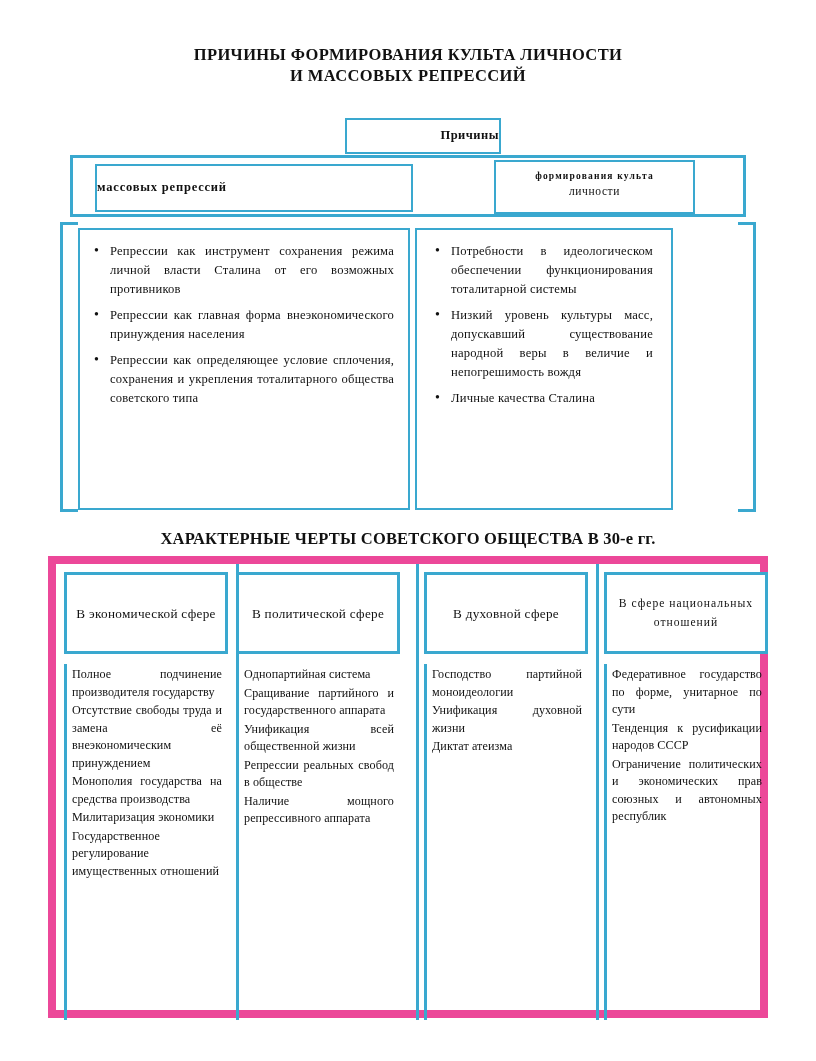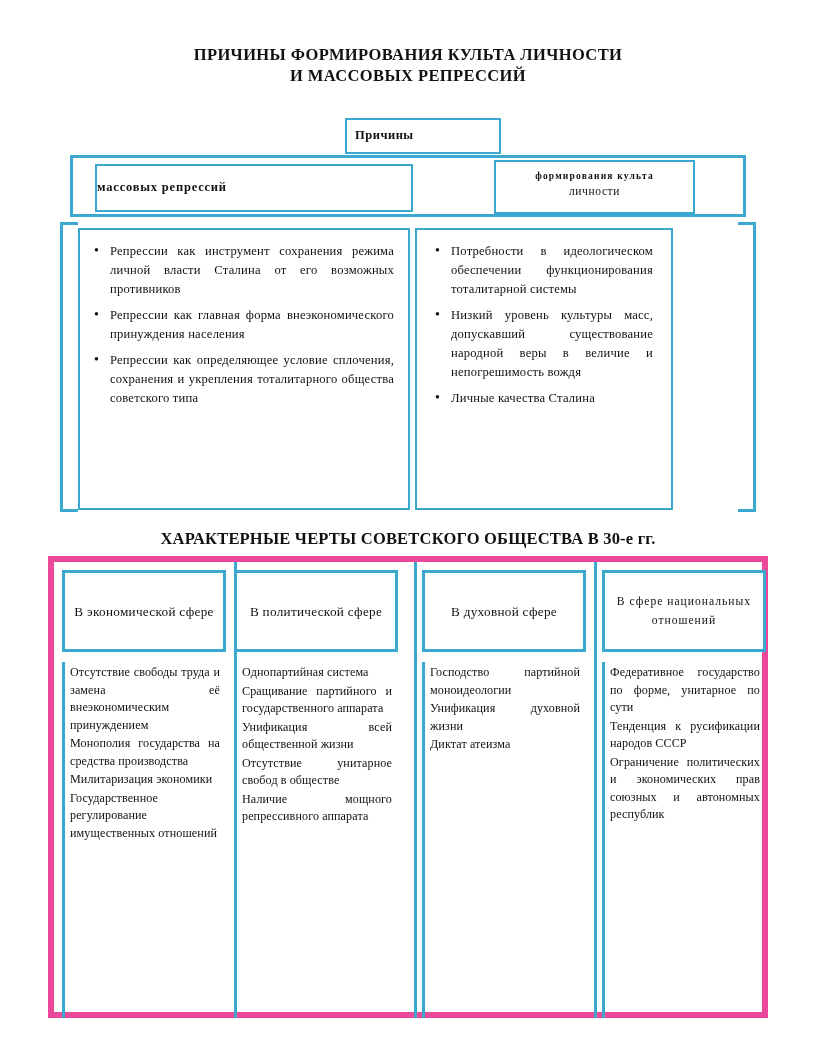--- a/index.html
+++ b/index.html
@@ -58,21 +58,21 @@
 
   .causes-head {
     left: 345px;
     top: 118px;
     width: 156px;
     height: 36px;
     z-index: 5;
   }
   .causes-head .lbl {
     display: block;
-    text-align: left;
+    text-align: right;
     font-size: 12.5px;
     font-weight: bold;
     padding-top: 8px;
     letter-spacing: 0.5px;
     margin-left: 8px;
   }
 
   .bar-wrap {
     left: 70px;
     top: 155px;
@@ -168,21 +168,21 @@
   .content-right ul.bullets { padding-left: 34px; padding-right: 18px; }
 
   
   .grid-outer {
     position: absolute;
     left: 48px;
     top: 556px;
     width: 720px;
     height: 462px;
     box-sizing: border-box;
-    border: 6px solid #ec4899;
+    border: 8px solid #ec4899;
   }
   .col {
     position: absolute;
     top: 0;
     width: 180px;
     height: 456px;
     box-sizing: border-box;
   }
   .col.c0 { left: 0; }
   .col.c1 { left: 172px; }
@@ -302,39 +302,40 @@
     <div class="col-sep" style="left:360px"></div>
     <div class="col-sep" style="left:540px"></div>
 
     <div class="col c0">
       <div class="hdr">
         <span class="htxt">В экономической сфере</span>
       </div>
       <div class="cell-rule"></div>
       <div class="cell-body">
         <ul>
+          <li>Полное подчинение производителя государству</li>
           <li>Отсутствие свободы труда и замена её внеэкономическим принуждением</li>
           <li>Монополия государства на средства производства</li>
           <li>Милитаризация экономики</li>
           <li>Государственное регулирование имущественных отношений</li>
         </ul>
       </div>
     </div>
 
     <div class="col c1">
       <div class="hdr">
         <span class="htxt">В политической сфере</span>
       </div>
       <div class="cell-rule"></div>
       <div class="cell-body">
         <ul>
           <li>Однопартийная система</li>
           <li>Сращивание партийного и государственного аппарата</li>
           <li>Унификация всей общественной жизни</li>
-          <li>Отсутствие унитарное свобод в обществе</li>
+          <li>Репрессии реальных свобод в обществе</li>
           <li>Наличие мощного репрессивного аппарата</li>
         </ul>
       </div>
     </div>
 
     <div class="col c2">
       <div class="hdr">
         <span class="htxt">В духовной сфере</span>
       </div>
       <div class="cell-rule"></div>

